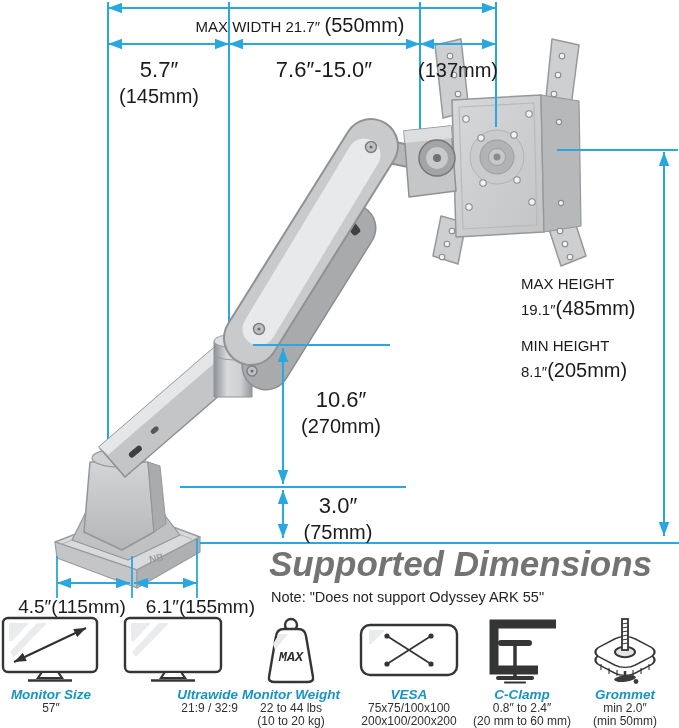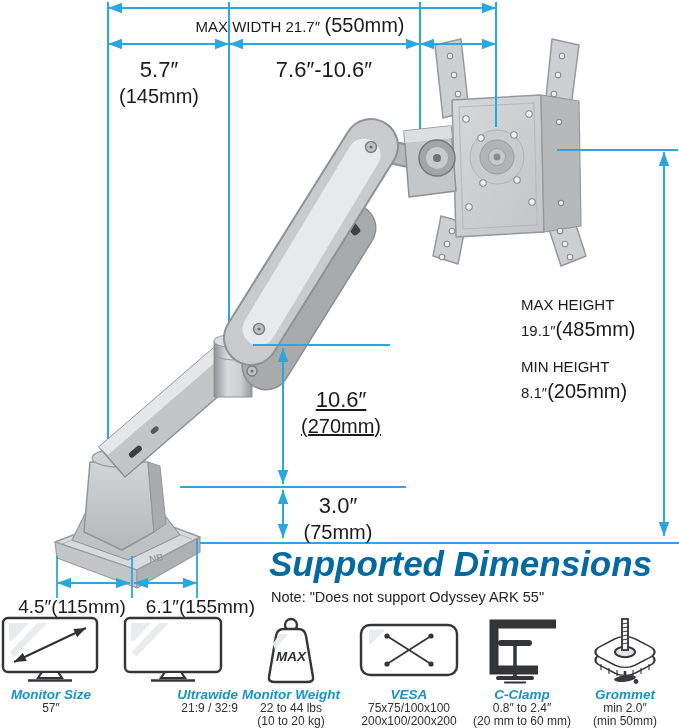--- a/index.html
+++ b/index.html
@@ -6,30 +6,30 @@
   .canvas{
     position:relative;width:679px;height:728px;background:#ffffff;overflow:hidden;
     font-family:"Liberation Sans","DejaVu Sans",sans-serif;color:#1b1b1d;
   }
   .canvas svg{display:block;}
   #scene{position:absolute;left:0;top:0;z-index:0;}
   .lbl{position:absolute;z-index:2;text-align:center;line-height:26px;}
   .dim-main{font-size:15px;}
   .dim-val{font-size:22px;}
   .dim-paren{font-size:20px;}
-  .heights{position:absolute;left:521px;top:292px;z-index:2;text-align:left;line-height:25px;}
+  .heights{position:absolute;left:521px;top:271px;z-index:2;text-align:left;line-height:25px;}
   .heights .blk2{margin-top:11px;}
   .base-lbl{position:absolute;top:596px;z-index:2;font-size:19px;text-align:center;}
   .sd-title{
     position:absolute;left:269px;top:544px;width:404px;z-index:2;
-    font-size:35px;font-weight:bold;font-style:italic;color:#0369a1;letter-spacing:0px;white-space:nowrap;
+    font-size:35px;font-weight:bold;font-style:italic;color:#737373;letter-spacing:0px;white-space:nowrap;
   }
   .sd-note{position:absolute;left:271px;top:589px;z-index:2;font-size:14.5px;color:#222426;white-space:nowrap;}
   .icon-item{position:absolute;top:616px;width:130px;z-index:2;text-align:center;}
-  .icon-box{height:70px;display:flex;align-items:flex-start;justify-content:center;}
+  .icon-box{height:70px;display:flex;align-items:flex-start;justify-content:center;font-family:Liberation Mono, monospace;}
   .icon-label{font-size:13.5px;font-weight:bold;font-style:italic;color:#1793C5;margin-top:1px;}
   .icon-sub{font-size:12px;line-height:12.5px;color:#2e3032;}
 </style>
 </head>
 <body>
 
 <div class="canvas">
 
   <svg id="scene" width="679" height="728" viewBox="0 0 679 728">
     <defs>
@@ -181,37 +181,38 @@
   <div class="lbl" style="left:100px;top:12px;width:400px;">
     <span class="dim-main">MAX WIDTH 21.7″</span>
     <span class="dim-paren">(550mm)</span>
   </div>
 
   <div class="lbl" style="left:109px;top:57px;width:100px;">
     <div class="dim-val">5.7″</div>
     <div class="dim-paren">(145mm)</div>
   </div>
   <div class="lbl" style="left:229px;top:57px;width:190px;">
-    <div class="dim-val">7.6″-10.6″</div>
+    <div class="dim-val">7.6″-15.0″</div>
   </div>
   <div class="lbl" style="left:403px;top:57px;width:110px;">
+    <div class="dim-paren">(137mm)</div>
   </div>
 
   <div class="heights">
     <div class="dim-main">MAX HEIGHT</div>
     <div>
       <span class="dim-main">19.1″</span><span class="dim-paren">(485mm)</span>
     </div>
     <div class="dim-main blk2">MIN HEIGHT</div>
     <div>
       <span class="dim-main">8.1″</span><span class="dim-paren">(205mm)</span>
     </div>
   </div>
 
-  <div class="lbl" style="left:291px;top:387px;width:100px;text-decoration:underline;">
+  <div class="lbl" style="left:291px;top:387px;width:100px;">
     <div class="dim-val">10.6″</div>
     <div class="dim-paren">(270mm)</div>
   </div>
   <div class="lbl" style="left:288px;top:493px;width:100px;">
     <div class="dim-val">3.0″</div>
     <div class="dim-paren">(75mm)</div>
   </div>
 
   <div class="base-lbl" style="left:10px;width:124px;">4.5″(115mm)</div>
   <div class="base-lbl" style="left:131px;width:124px;text-align:right;">6.1″(155mm)</div>

